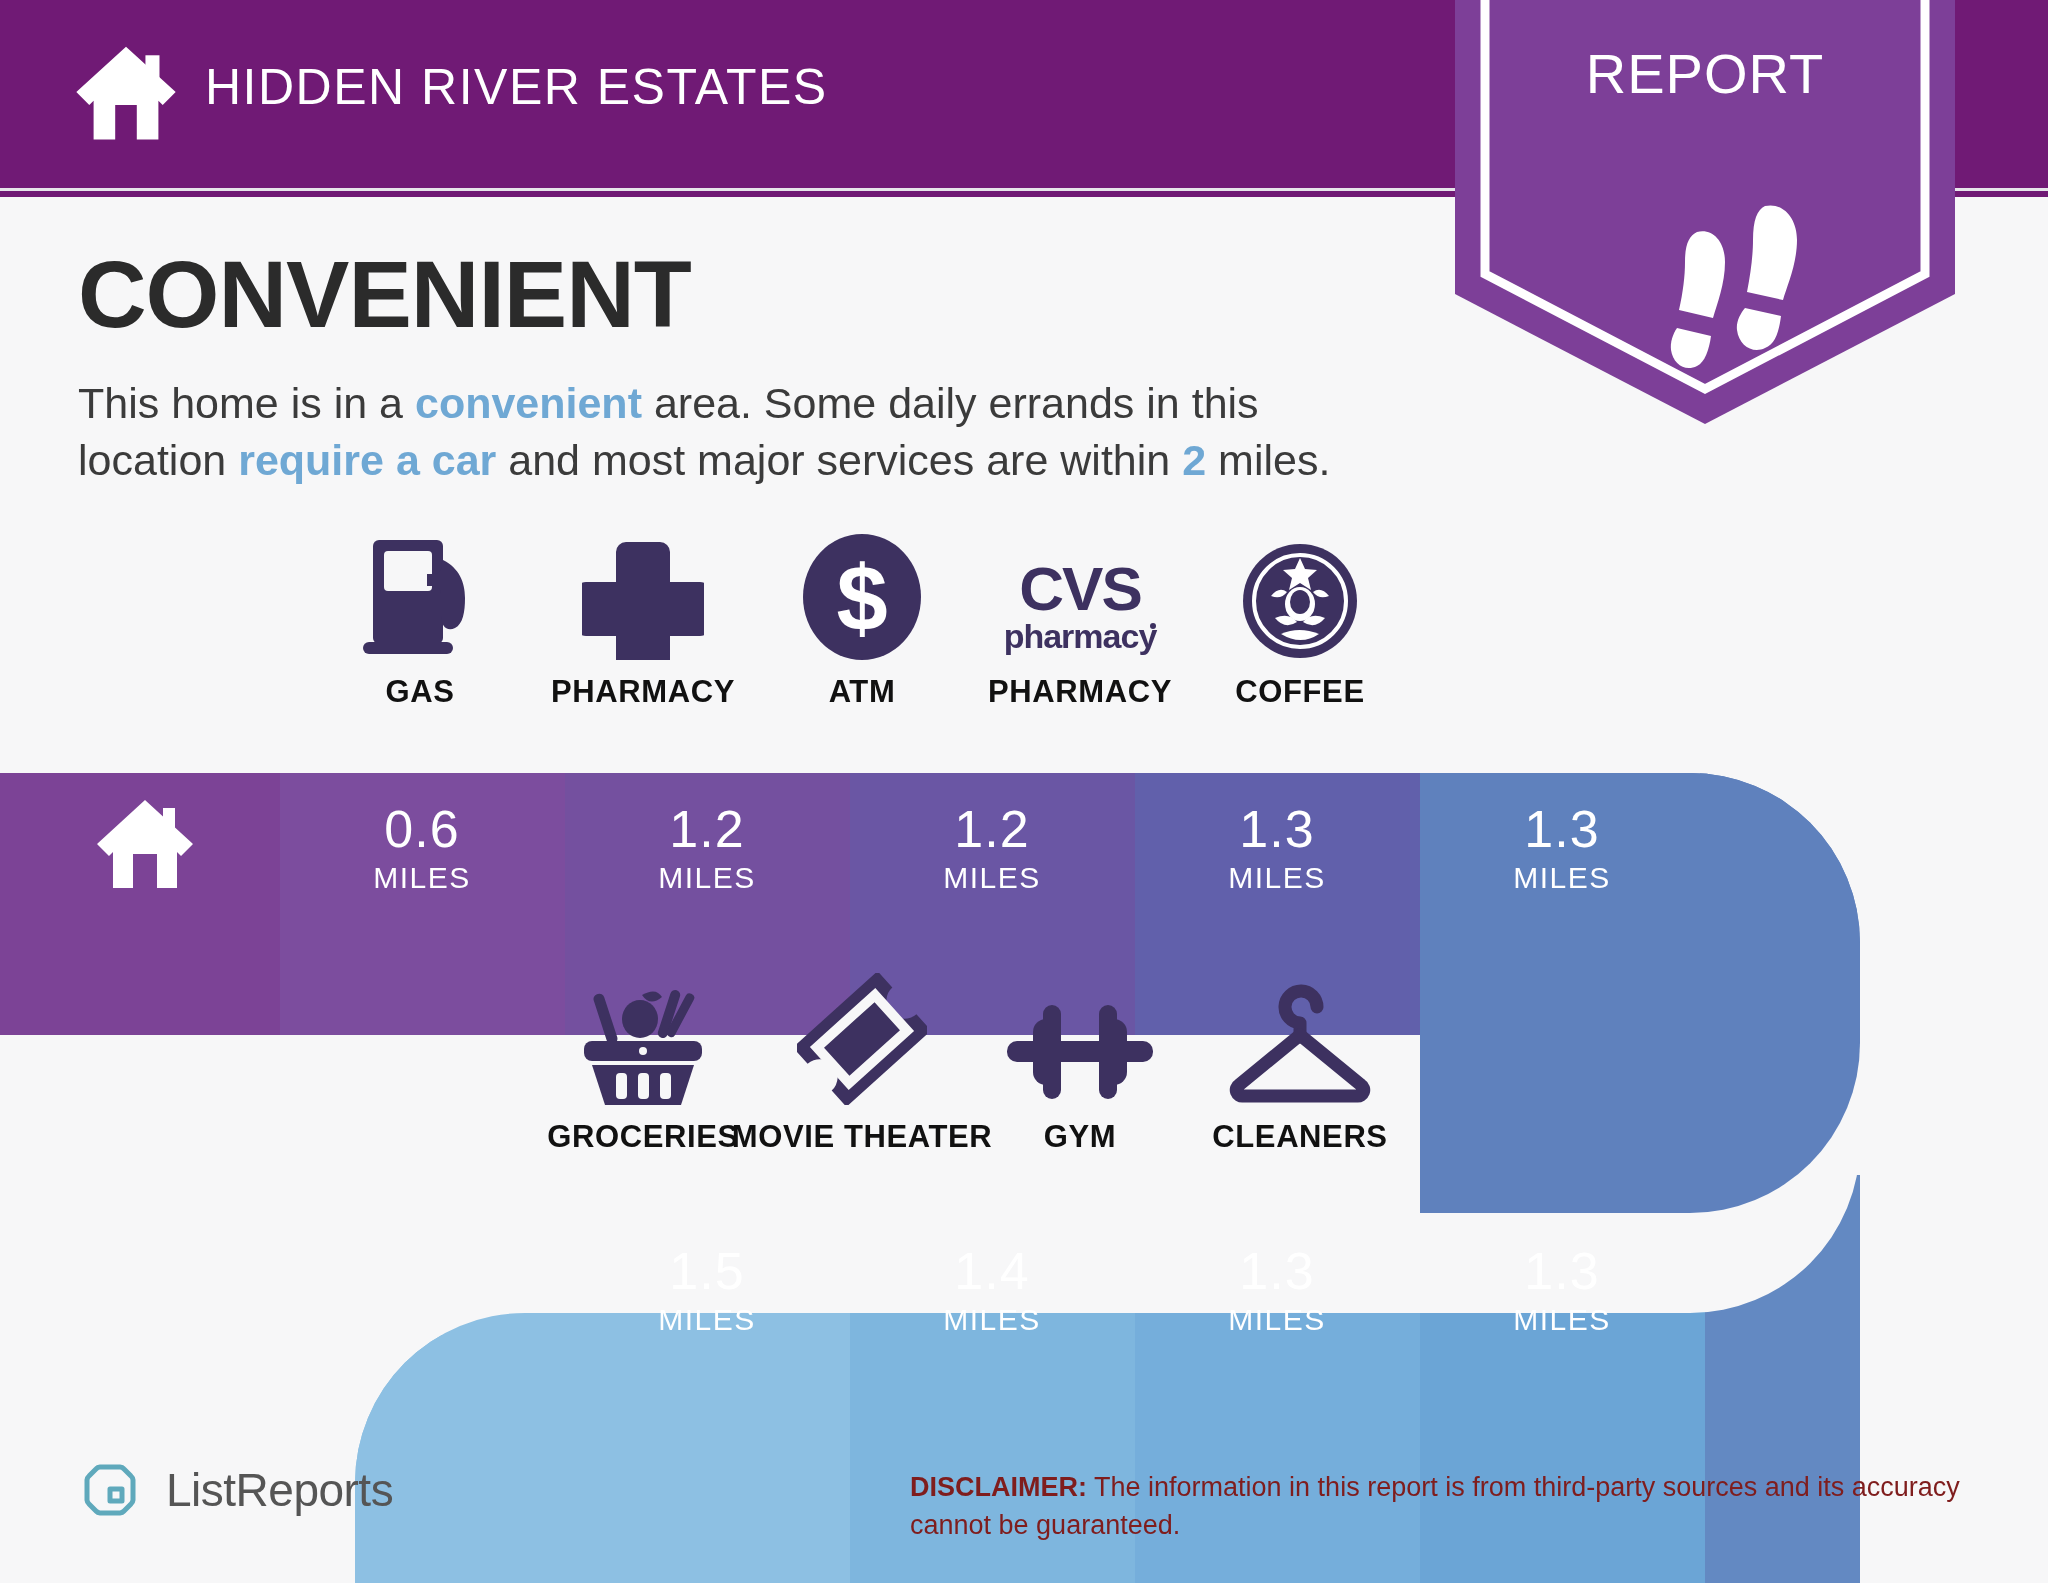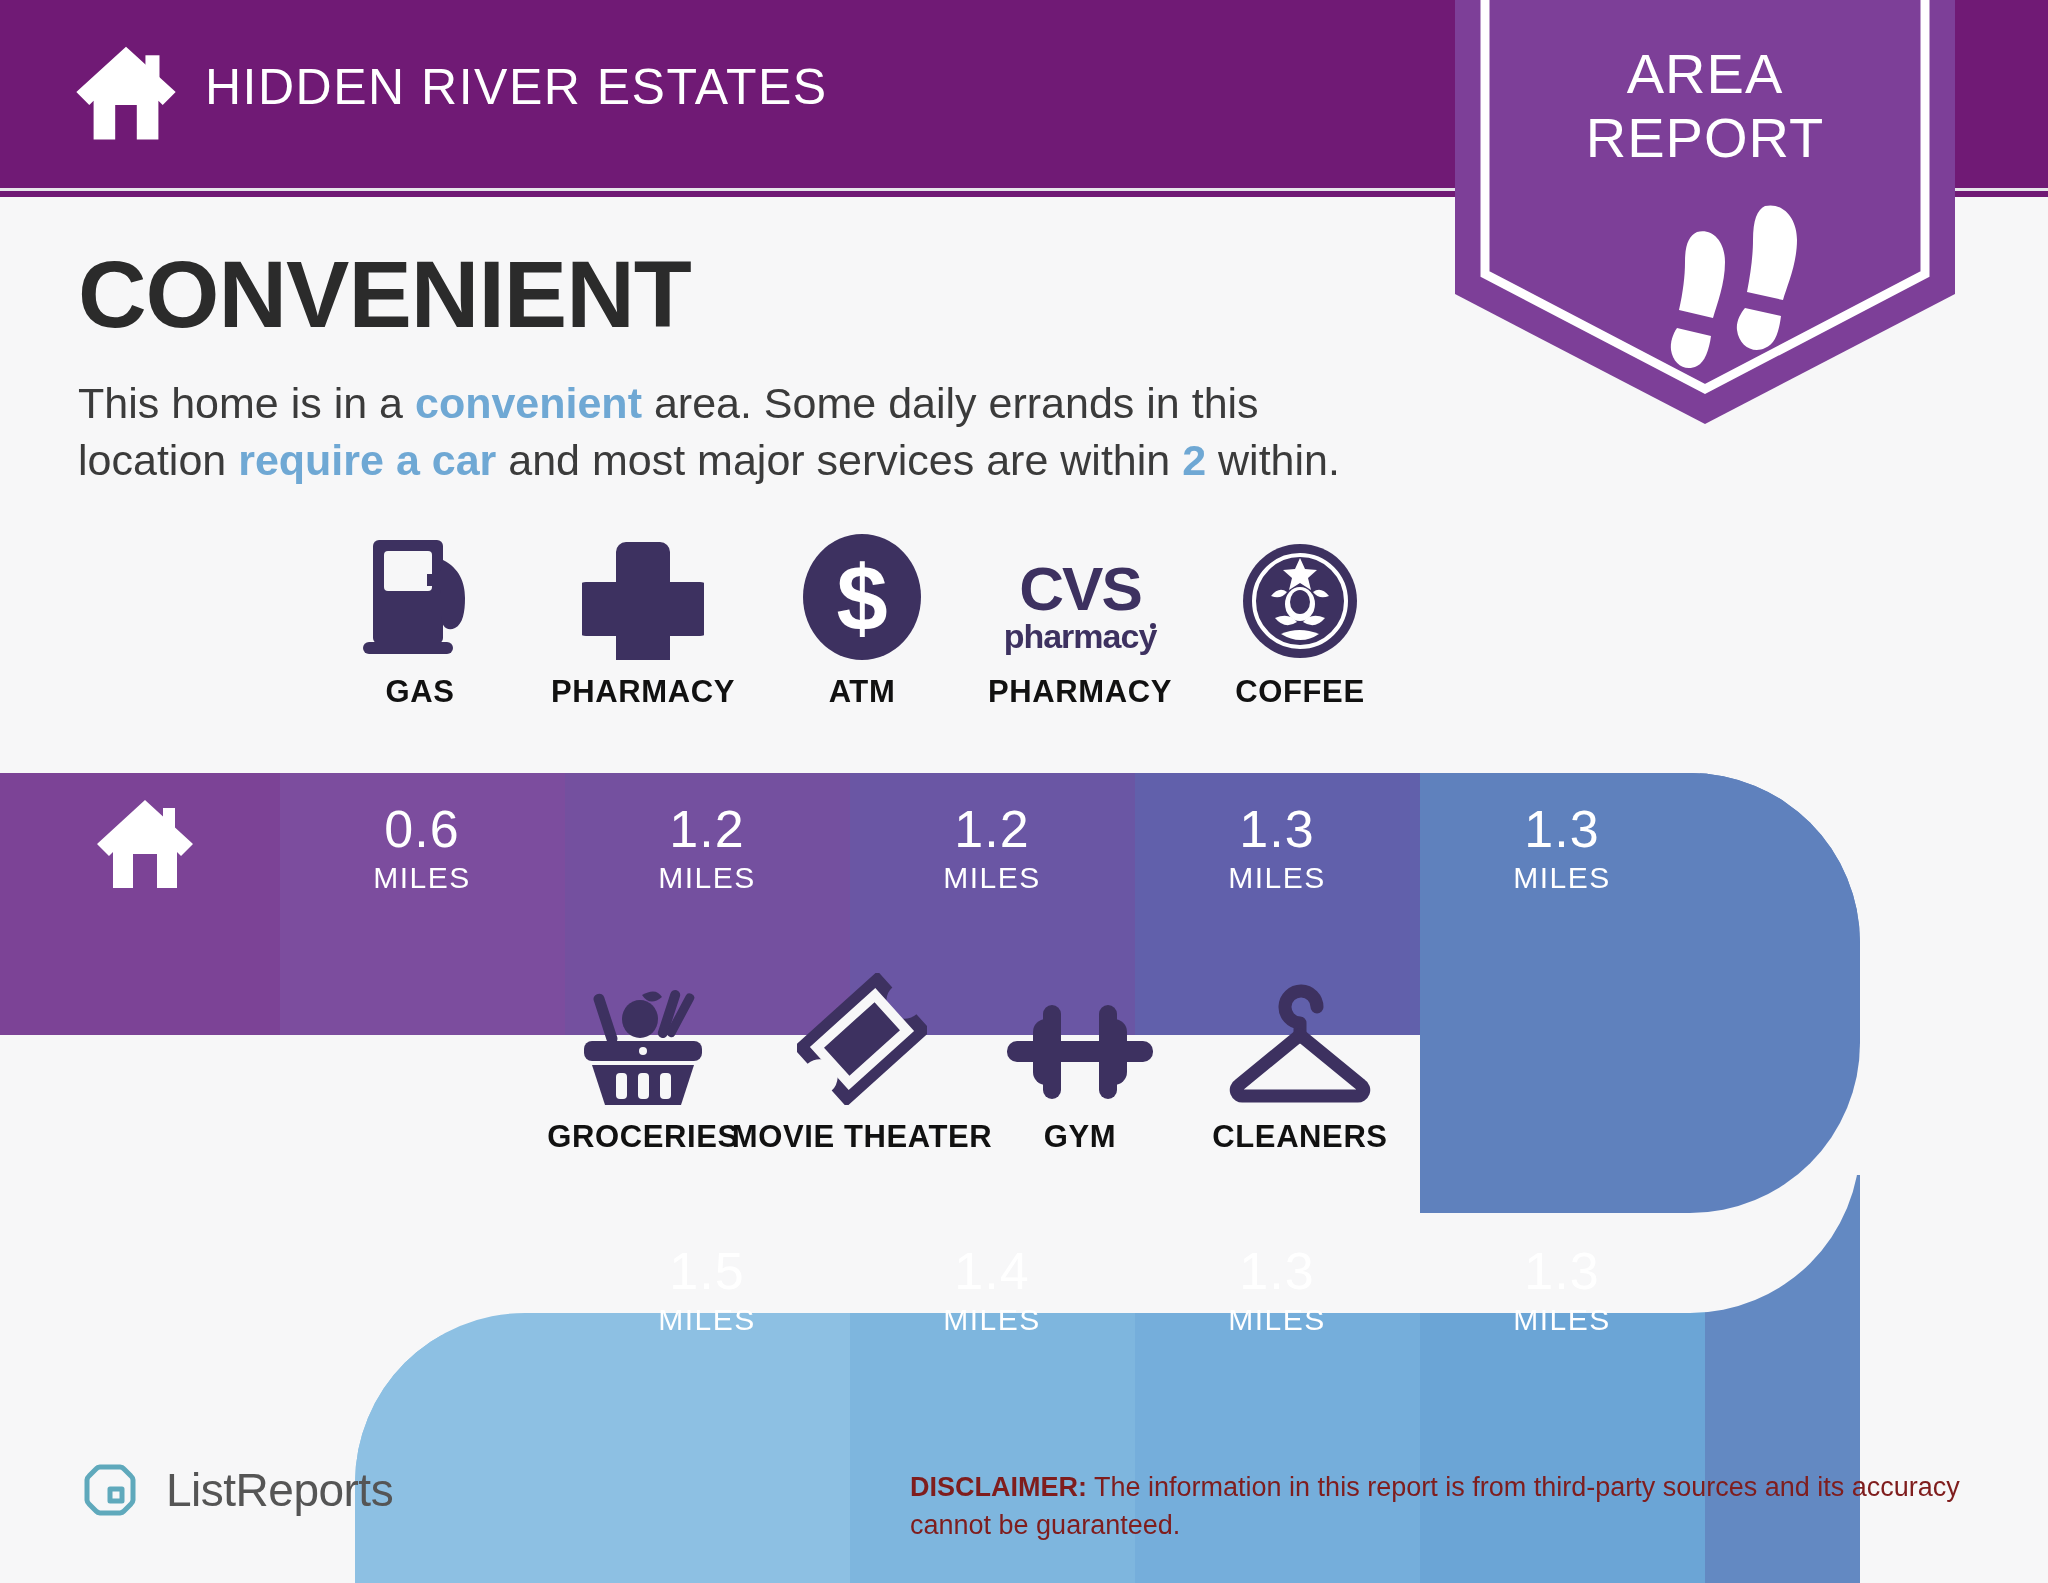--- a/index.html
+++ b/index.html
@@ -86,27 +86,26 @@
     <path fill="#7d3f98" d="M0 -20 L500 -20 L500 300 L250 430 L0 300 Z"></path>
     <path fill="none" stroke="#ffffff" stroke-width="9" d="M30 -20 L30 280 L250 395 L470 280 L470 -20"></path>
     <g fill="#ffffff">
       <path d="M242 238 c16 -4 28 10 28 30 c0 22 -8 42 -12 56 l-34 -8 c4 -18 6 -34 6 -48 c0 -18 4 -26 12 -30 Z"></path>
       <path d="M222 334 l34 8 c-2 14 -6 26 -14 30 c-12 6 -24 -2 -26 -16 c-1 -8 2 -16 6 -22 Z"></path>
       <path d="M310 212 c18 -4 32 12 32 34 c0 24 -10 46 -14 60 l-36 -8 c4 -20 6 -38 6 -52 c0 -20 4 -30 12 -34 Z"></path>
       <path d="M290 314 l36 8 c-2 16 -6 28 -16 32 c-12 6 -26 -2 -28 -18 c-1 -8 3 -16 8 -22 Z"></path>
     </g>
   </svg>
   <div class="badge-label">
-    <div>AREA</div>
     <div>REPORT</div>
   </div>
 </div>
 
 <div class="headline">CONVENIENT</div>
-<div class="subline"><span>This home is in a </span><span class="hl">convenient</span><span> area. Some daily errands in this location </span><span class="hl">require a car</span><span> and most major services are within </span><span class="hl">2</span><span> within.</span></div>
+<div class="subline"><span>This home is in a </span><span class="hl">convenient</span><span> area. Some daily errands in this location </span><span class="hl">require a car</span><span> and most major services are within </span><span class="hl">2</span><span> miles.</span></div>
 
 <svg class="ribbon" viewBox="0 0 2048 860">
   <defs>
     <clipPath id="snake">
       <path d="M0 38 H1690 a170 170 0 0 1 170 170 v100 a170 170 0 0 1 -170 170 H525 a170 170 0 0 0 -170 170 V860 H0 Z
                M0 38 H1690 a170 170 0 0 1 170 170 v100 a170 170 0 0 1 -170 170 H525 a170 170 0 0 0 -170 170 V860 H0 Z"></path>
     </clipPath>
     <clipPath id="snake-row1">
       <path d="M0 38 H1690 a170 170 0 0 1 170 170 v260 H0 Z"></path>
     </clipPath>

